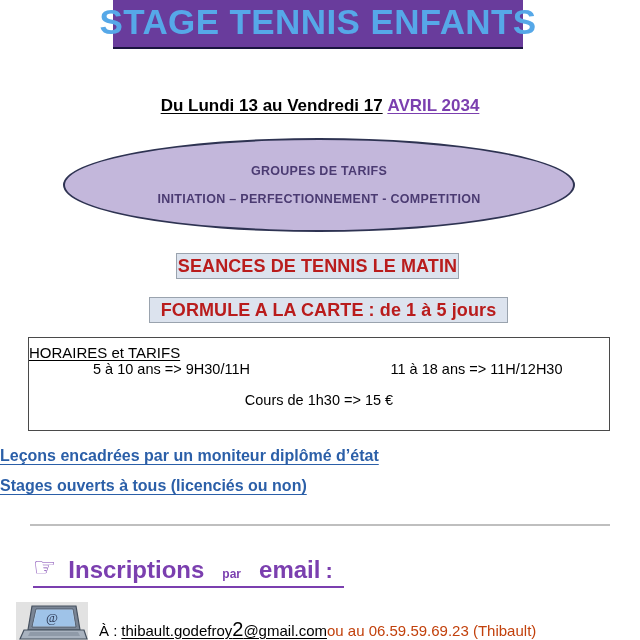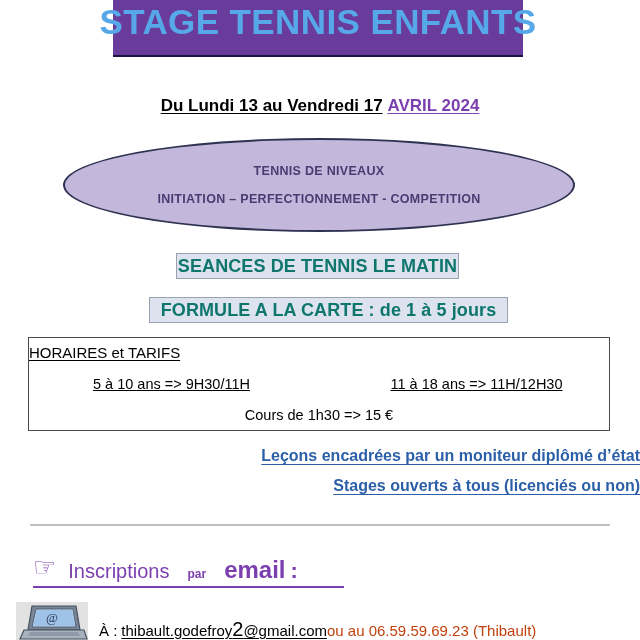--- a/index.html
+++ b/index.html
@@ -15,21 +15,21 @@
     overflow: hidden;
     position: relative;
   }
 
   
   .title-banner {
     position: absolute;
     left: 113px;
     top: 0px;
     width: 410px;
-    height: 57px;
+    height: 49px;
     background: #693C9C;
     border-bottom: 2px solid #1B1440;
     box-sizing: border-box;
     display: flex;
     align-items: flex-start;
     justify-content: center;
   }
   .title-text {
     font-size: 35px;
     font-weight: bold;
@@ -91,21 +91,21 @@
   .ellipse-line.l2 { white-space: normal; width: 330px; }
 
   
   .hl-box {
     position: absolute;
     background: #DCE3EE;
     border: 1px solid #9AA3AE;
     box-sizing: border-box;
     font-size: 18px;
     font-weight: bold;
-    color: #0f766e;
+    color: #b91c1c;
     display: flex;
     align-items: center;
     justify-content: center;
     white-space: nowrap;
     letter-spacing: 0.1px;
   }
   .hl-seances {
     left: 176px;
     top: 253px;
     width: 283px;
@@ -131,40 +131,38 @@
     color: #000000;
   }
   .tariff-title {
     margin-top: 6px;
     text-decoration: underline;
     text-underline-offset: 2px;
     font-size: 15px;
   }
   .tariff-row {
     display: flex;
-    margin-top: 15px;
-    text-decoration: underline;
   }
   .tariff-cell {
     flex: 1;
     text-align: center;
   }
   .tariff-cell.left { padding-left: 10px; }
   .tariff-cell.right { padding-left: 40px; }
   .tariff-price {
     text-align: center;
     margin-top: 15px;
   }
 
   
   .note {
     position: absolute;
     left: 0;
     width: 640px;
-    text-align: right;
+    text-align: left;
     font-size: 16px;
     font-weight: bold;
     color: #2B5FA8;
     white-space: nowrap;
   }
   .note span {
     text-decoration: underline;
     text-underline-offset: 2.5px;
   }
   .note-1 { top: 447px; }
@@ -195,22 +193,22 @@
   }
   .hand-icon {
     font-size: 26px;
     line-height: 1;
     color: #7B3FAF;
     margin-right: 12px;
     position: relative;
     top: -2px;
   }
   .insc-main {
-    font-size: 20px;
-    font-weight: normal;
+    font-size: 24px;
+    font-weight: bold;
   }
   .insc-small {
     font-size: 12px;
     font-weight: bold;
     margin: 0 18px;
   }
   .insc-email {
     font-size: 24px;
     font-weight: bold;
   }
@@ -254,25 +252,25 @@
   .email-suffix { color: #c2410c; }
 </style>
 </head>
 <body>
 
 <div class="title-banner">
   <div class="title-text">STAGE TENNIS ENFANTS</div>
 </div>
 
 <div class="date-line">
-  <span class="part1">Du Lundi 13 au Vendredi 17</span><span>&nbsp;</span><span class="part2">AVRIL 2024</span>
+  <span class="part1">Du Lundi 13 au Vendredi 17</span><span>&nbsp;</span><span class="part2">AVRIL 2034</span>
 </div>
 
 <div class="ellipse">
-  <div class="ellipse-line l1">TENNIS DE NIVEAUX</div>
+  <div class="ellipse-line l1">GROUPES DE TARIFS</div>
   <div class="ellipse-line l2">INITIATION – PERFECTIONNEMENT - COMPETITION</div>
 </div>
 
 <div class="hl-box hl-seances">SEANCES DE TENNIS LE MATIN</div>
 <div class="hl-box hl-formule">FORMULE A LA CARTE : de 1 à 5 jours</div>
 
 <div class="tariff-box">
   <div class="tariff-title">HORAIRES et TARIFS</div>
   <div class="tariff-row">
     <div class="tariff-cell left">5 à 10 ans =&gt; 9H30/11H</div>

